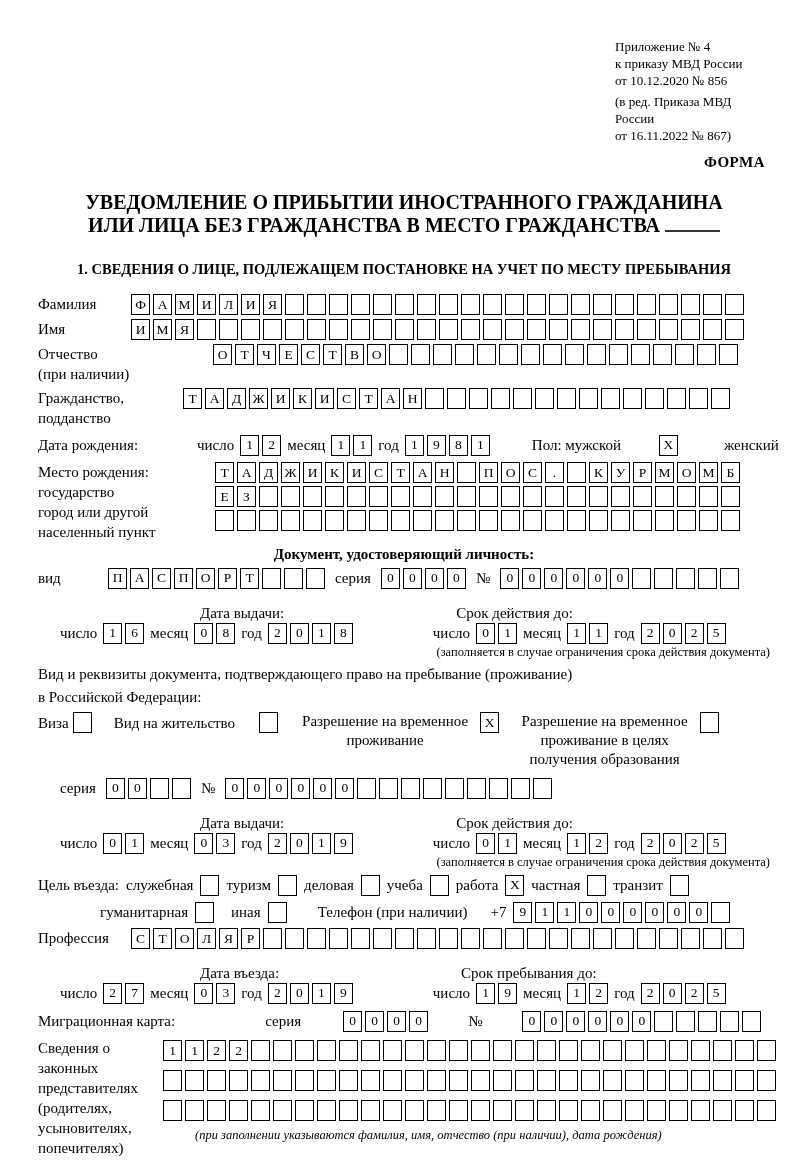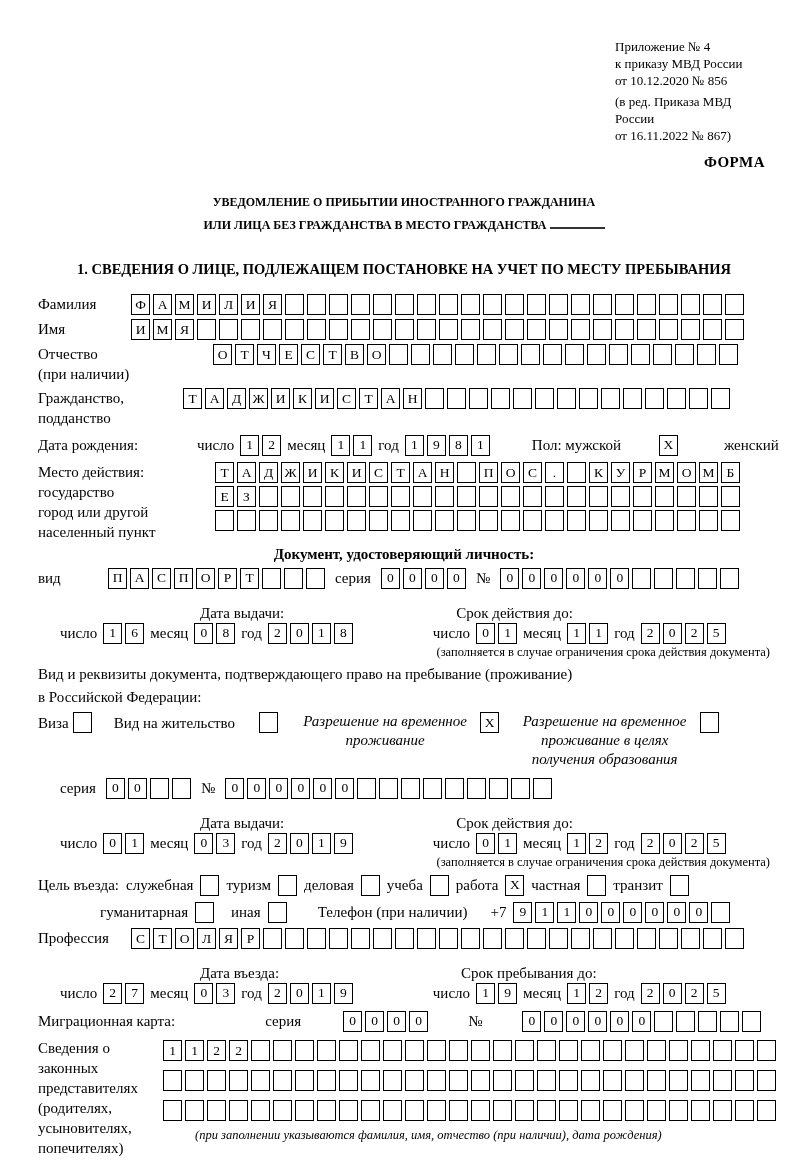--- a/index.html
+++ b/index.html
@@ -5,21 +5,21 @@
   html,body{margin:0;padding:0;background:#fff;}
   .page{
     width:800px;height:1163px;box-sizing:border-box;
     padding:38px 30px 10px 38px;
     font-family:"Liberation Serif","DejaVu Serif",serif;
     font-size:15px;color:#000;background:#fff;overflow:hidden;position:relative;
   }
   .appendix{margin-left:577px;font-size:13px;line-height:17px;}
   .appendix .grp2{margin-top:4px;}
   .forma{ text-align:right;font-weight:bold;margin-top:10px;font-size:15px;letter-spacing:.5px;padding-right:5px;}
-  .title{ text-align:center;font-weight:bold;font-size:12px;line-height:23px;margin-top:20px;}
+  .title{ text-align:center;font-weight:bold;font-size:20px;line-height:23px;margin-top:20px;}
   .blank-line{display:inline-block;width:55px;border-bottom:2px solid #333;vertical-align:baseline;}
   .section{ text-align:center;font-weight:bold;font-size:14.5px;margin-top:24px;margin-bottom:16px;}
   .frow{display:flex;align-items:flex-start;margin-bottom:4px;}
   .lbl{line-height:20px;flex:none;}
   .lbl-w93{width:93px;}
   .lbl-w175{width:175px;}
   .lbl-w145{width:145px;}
   .lbl-w70{width:70px;}
   .cells{display:inline-flex;gap:3px;flex:none;align-items:center;}
   .cell{
@@ -29,21 +29,21 @@
   }
   .stack{display:flex;flex-direction:column;gap:3px;}
   .inlbl{flex:none;line-height:22px;}
   .heading-c{text-align:center;font-weight:bold;margin:2px 0 4px 0;}
   .dateheads{display:flex;margin-top:16px;}
   .daterow{display:flex;align-items:center;margin-bottom:0;}
   .dg{display:flex;align-items:center;gap:6px;}
   .note-r{text-align:right;font-size:12.5px;margin-top:1px;margin-bottom:4px;}
   .plain{line-height:21px;margin-bottom:2px;}
   .ckrow{display:flex;align-items:flex-start;margin-top:4px;margin-bottom:8px;}
-  .cklbl{text-align:center;line-height:19px;font-style:italic;}
+  .cklbl{text-align:center;line-height:19px;}
   .purpose-line{display:flex;align-items:center;gap:7px;margin-bottom:5px;font-family:Liberation Serif, serif;}
   .note-c{font-size:12.5px;margin-top:4px;margin-left:190px;}
   .mt6{margin-top:6px;gap:32px;}
 </style>
 </head>
 <body>
 
 <div class="page">
 
   <div class="appendix">
@@ -227,21 +227,21 @@
         <span class="cell">X</span>
       </span>
     <span class="inlbl" style="margin-left:14px;">женский</span>
     <span class="cells" style="margin-left:14px;">
         <span class="cell"></span>
       </span>
   </div>
 
   <div class="frow mt6">
     <span class="lbl lbl-w145">
-      <span>Место действия:</span><br>
+      <span>Место рождения:</span><br>
       <span>государство</span><br>
       <span>город или другой</span><br>
       <span>населенный пункт</span>
     </span>
     <span class="stack">
       <span class="cells">
           <span class="cell">Т</span>
           <span class="cell">А</span>
           <span class="cell">Д</span>
           <span class="cell">Ж</span>

